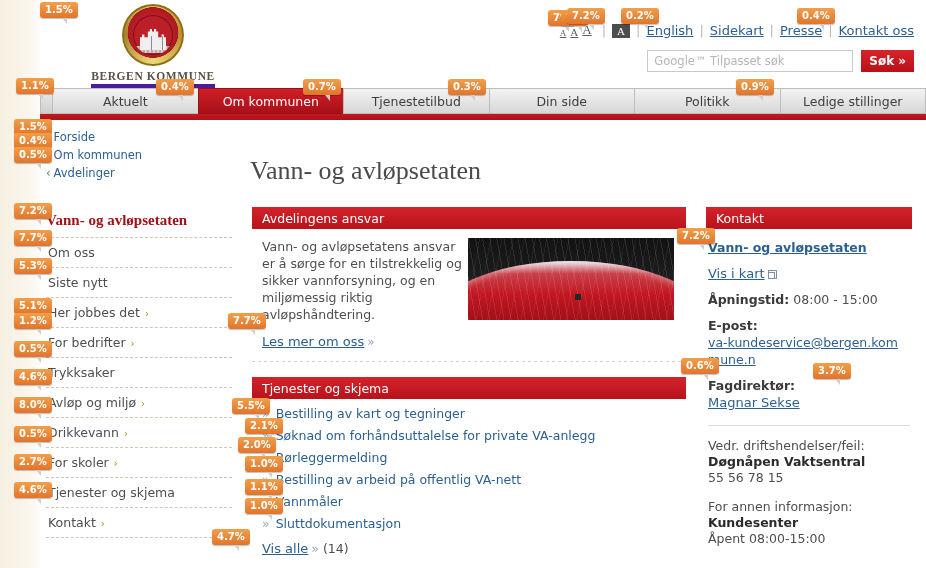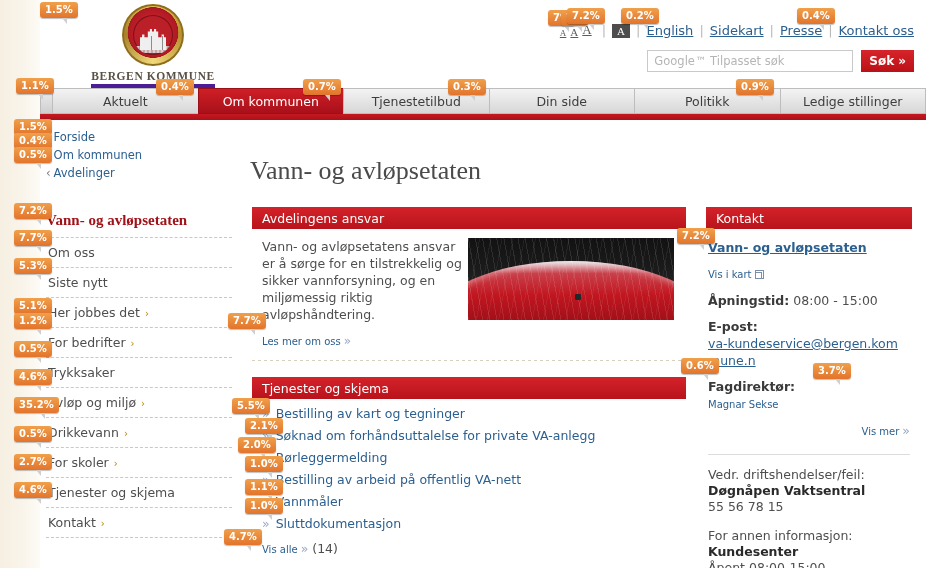--- a/index.html
+++ b/index.html
@@ -164,21 +164,21 @@
     position:absolute; inset:0;
     background:
       repeating-linear-gradient(80deg, rgba(255,255,255,.10) 0 1px, rgba(255,255,255,0) 1px 7px),
       repeating-linear-gradient(100deg, rgba(255,255,255,.06) 0 1px, rgba(255,255,255,0) 1px 11px);
   }
   .umbrella .tip{
     position:absolute; left:52%; top:68%; width:6px; height:6px;
     background:#1d2a2a; border-radius:1px;
   }
   .lesmer{ margin-top:11px; padding-left:10px; }
-  .link-u{ color:#2b5f8f; font-size:10px; cursor:pointer; }
+  .link-u{ color:#2b5f8f; text-decoration:underline; font-size:13px; cursor:pointer; }
   .dbl-arrow{ color:#9aa8c4; text-decoration:none; margin-left:3px; }
   .dotted-sep{
     margin-top:12px; height:1px;
     background:repeating-linear-gradient(to right,#d8cfbe 0 3px,transparent 3px 6px);
   }
 
   .services{ position:absolute; left:252px; top:377px; width:434px; }
   .svc-list{ margin-top:7px; padding-left:10px; }
   .svc-item{ font-size:12.5px; margin-bottom:7px; color:#2b5f8f; cursor:pointer; white-space:nowrap; }
   .svc-item .bullet{ color:#9aa8c4; margin-right:6px; }
@@ -356,23 +356,20 @@
       <div class="k-row">
         <div class="k-lbl">E-post:</div>
         <span class="email-link">va-kundeservice@bergen.kommune.n</span>
       </div>
 
       <div class="k-row">
         <div class="k-lbl">Fagdirektør:</div>
         <span class="link-u">Magnar Sekse</span>
       </div>
 
-      <div class="vis-mer">
-        <span class="link-u">Vis mer</span><span class="dbl-arrow">»</span>
-      </div>
 
       <div class="hr-soft"></div>
 
       <div class="blk">
         <div>Vedr. driftshendelser/feil:</div>
         <div><b>Døgnåpen Vaktsentral</b></div>
         <div>55 56 78 15</div>
       </div>
 
       <div class="blk">
@@ -399,30 +396,30 @@
       <div class="badge" style="left: 14px; top: 119px;">1.5%</div>
       <div class="badge" style="left: 14px; top: 133px;">0.4%</div>
       <div class="badge" style="left: 14px; top: 147px;">0.5%</div>
       <div class="badge" style="left: 14px; top: 203px;">7.2%</div>
       <div class="badge" style="left: 14px; top: 230px;">7.7%</div>
       <div class="badge" style="left: 14px; top: 258px;">5.3%</div>
       <div class="badge" style="left: 14px; top: 298px;">5.1%</div>
       <div class="badge" style="left: 14px; top: 313px;">1.2%</div>
       <div class="badge" style="left: 14px; top: 341px;">0.5%</div>
       <div class="badge" style="left: 14px; top: 369px;">4.6%</div>
-      <div class="badge" style="left: 14px; top: 397px;">35.2%</div>
+      <div class="badge" style="left: 14px; top: 397px;">8.0%</div>
       <div class="badge" style="left: 14px; top: 426px;">0.5%</div>
       <div class="badge" style="left: 14px; top: 454px;">2.7%</div>
       <div class="badge" style="left: 14px; top: 482px;">4.6%</div>
       <div class="badge" style="left: 228px; top: 313px;">7.7%</div>
       <div class="badge" style="left: 677px; top: 228px;">7.2%</div>
       <div class="badge" style="left: 681px; top: 358px;">0.6%</div>
       <div class="badge" style="left: 813px; top: 363px;">3.7%</div>
       <div class="badge" style="left: 232px; top: 398px;">5.5%</div>
       <div class="badge" style="left: 245px; top: 418px;">2.1%</div>
       <div class="badge" style="left: 238px; top: 437px;">2.0%</div>
       <div class="badge" style="left: 245px; top: 456px;">1.0%</div>
       <div class="badge" style="left: 245px; top: 479px;">1.1%</div>
       <div class="badge" style="left: 245px; top: 498px;">1.0%</div>
-      <div class="badge" style="left: 224px; top: 529px;">4.7%</div>
+      <div class="badge" style="left: 212px; top: 529px;">4.7%</div>
     </div>
 
 </div>
 
 </body></html>

